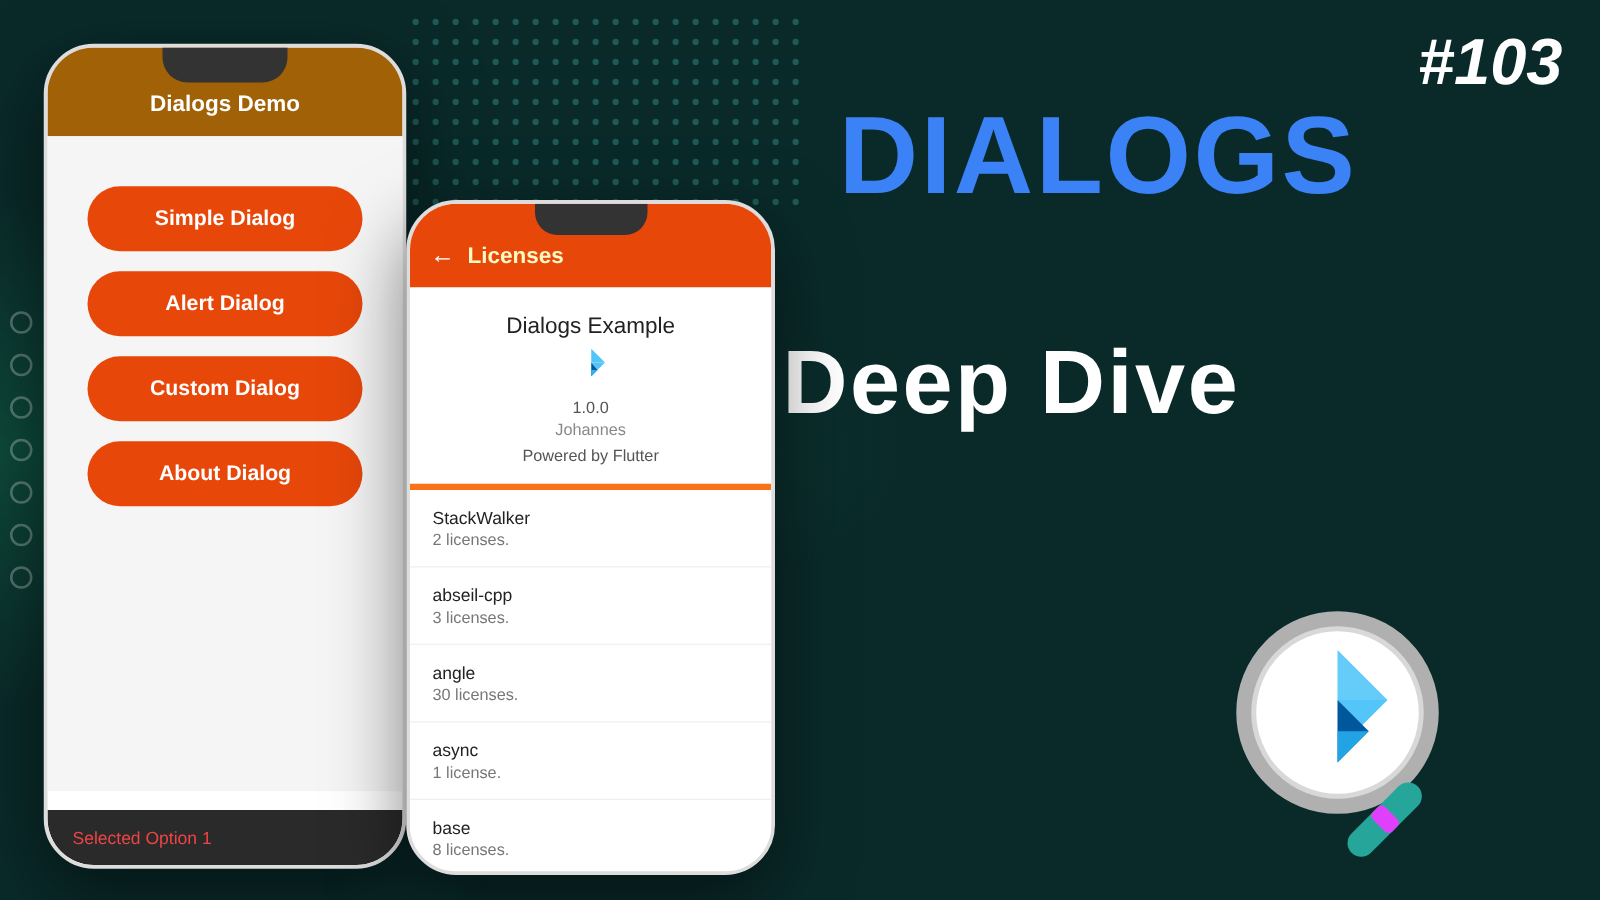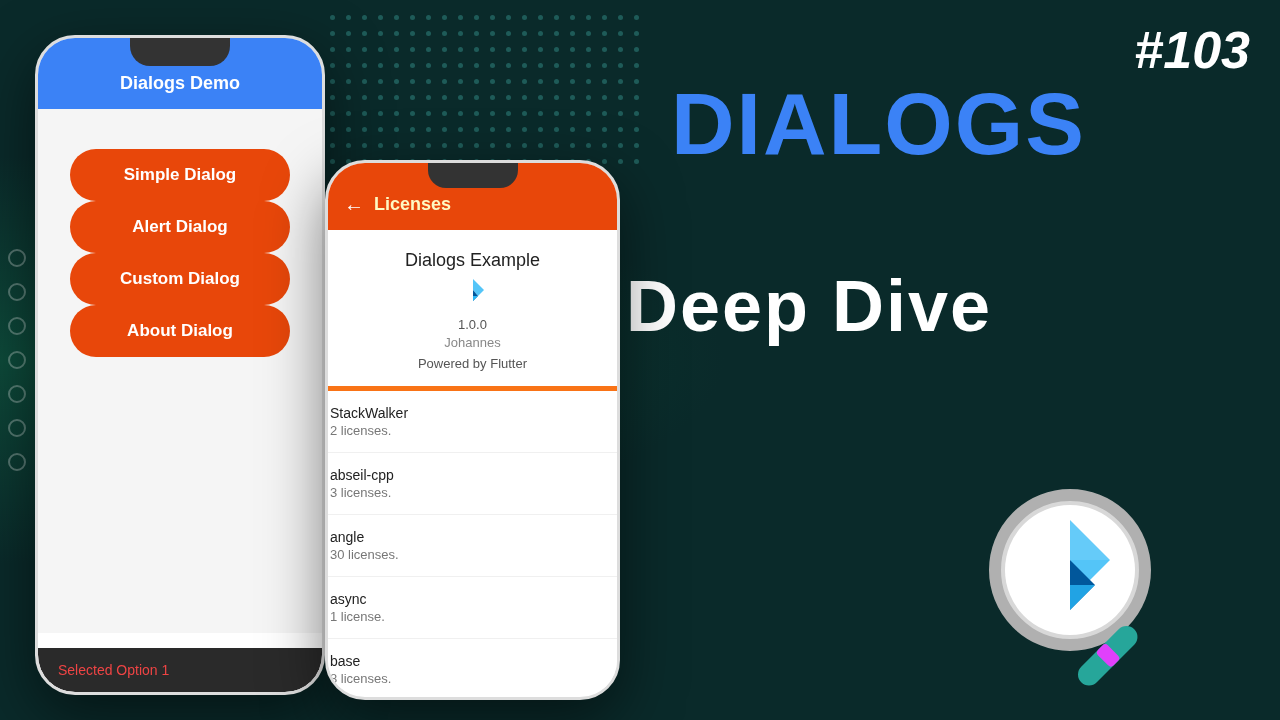--- a/index.html
+++ b/index.html
@@ -89,38 +89,39 @@
       left: 50%;
       transform: translateX(-50%);
       width: 100px;
       height: 28px;
       background: #333;
       border-radius: 0 0 20px 20px;
       z-index: 10;
     }
 
     .phone-header {
-      background: #3b82f6;
+      background: #a16207;
       padding: 35px 20px 15px;
       text-align: center;
     }
 
     .phone-header-title {
       color: white;
       font-size: 18px;
       font-weight: 600;
     }
 
     .phone-body {
       background: #f5f5f5;
       flex: 1;
       display: flex;
       flex-direction: column;
       align-items: center;
       padding-top: 40px;
+      gap: 16px;
       height: calc(100% - 130px);
     }
 
     .dialog-btn {
       background: #e8470a;
       color: white;
       border: none;
       border-radius: 30px;
       padding: 16px 40px;
       font-size: 17px;
@@ -221,21 +222,21 @@
       margin-top: 3px;
     }
 
     .powered-by {
       font-size: 13px;
       color: #555;
       margin-top: 6px;
     }
 
     .license-item {
-      padding: 14px 2px;
+      padding: 14px 18px;
       border-bottom: 1px solid #f0f0f0;
     }
 
     .license-name {
       font-size: 14px;
       color: #222;
       font-weight: 500;
     }
 
     .license-count {

